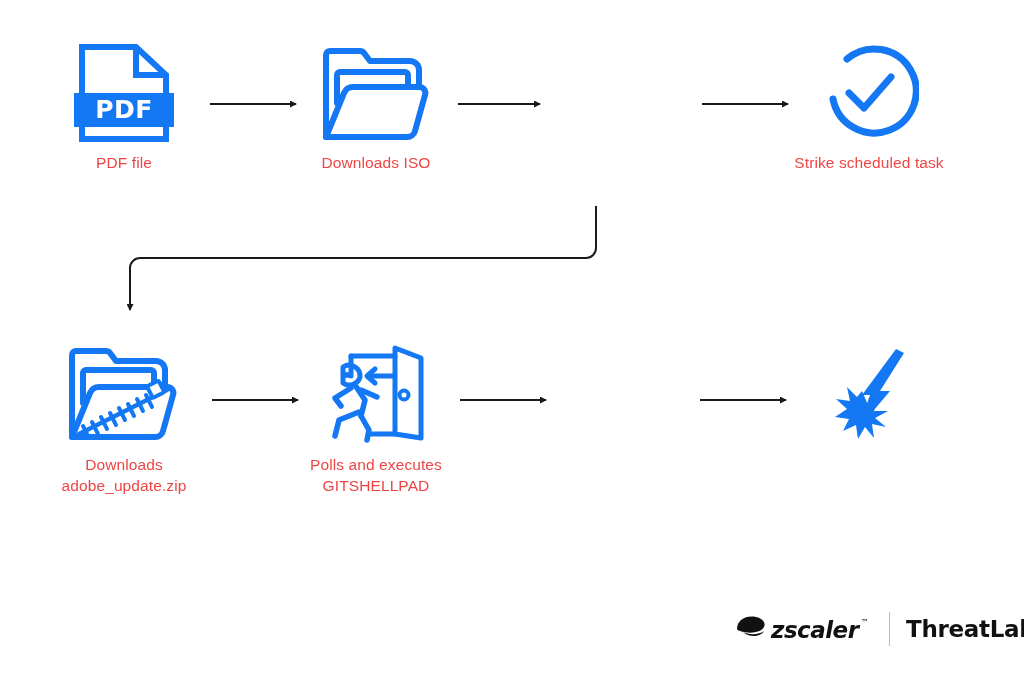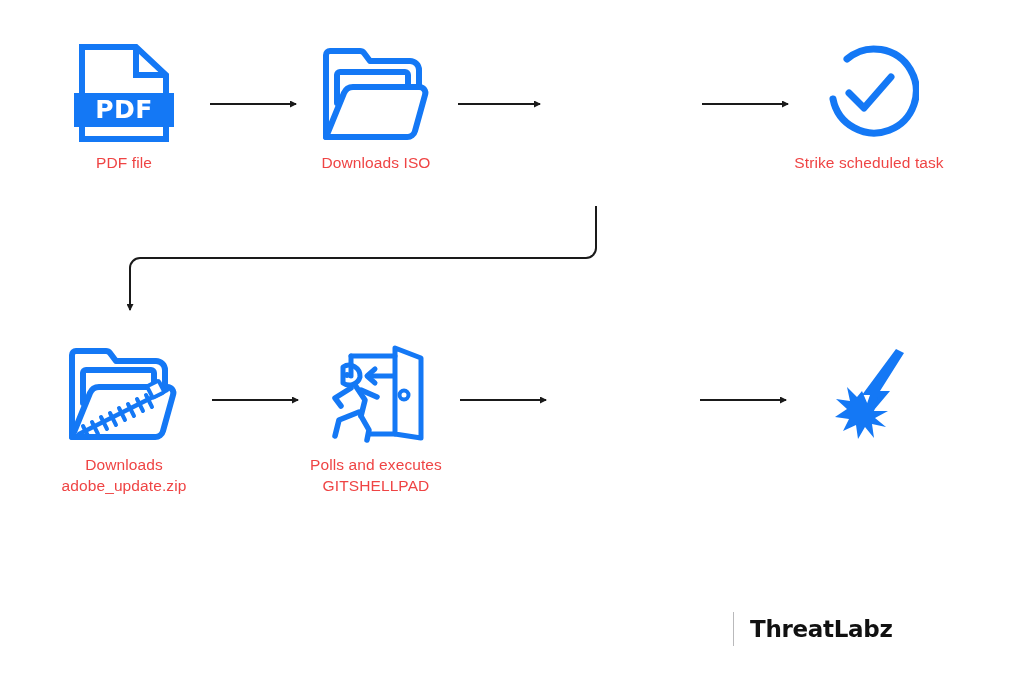--- a/index.html
+++ b/index.html
@@ -223,17 +223,25 @@
     </g>
     <g>
       <line x1="460" y1="400" x2="546" y2="400" stroke="#1a1a1a" stroke-width="2" marker-end="url(#ah)"></line>
     </g>
     <g>
       <line x1="700" y1="400" x2="786" y2="400" stroke="#1a1a1a" stroke-width="2" marker-end="url(#ah)"></line>
     </g>
   </svg>
 
   <div class="footer-logo">
+    <div class="zscaler-mark">
+      <svg width="140" height="32" viewBox="0 0 140 32" aria-hidden="true">
+        <path d="M4 16 C4 7 13 2 23 4 C30 5.5 33 10 31 14 C28 20 16 21 7 18 C5 17.2 4 16.8 4 16 Z" fill="#111111"></path>
+        <path d="M10 19 C16 22 26 22 31 18 C28 24 16 25 10 19 Z" fill="#111111"></path>
+        <text x="38" y="25" font-family="DejaVu Sans, sans-serif" font-size="23" font-weight="bold" font-style="italic" fill="#111111" letter-spacing="-0.5">zscaler</text>
+        <text x="128" y="12" font-family="DejaVu Sans, sans-serif" font-size="8" fill="#111111">™</text>
+      </svg>
+    </div>
     <div class="logo-divider"></div>
     <div class="threatlabz-word">ThreatLabz</div>
   </div>
 
 </div>
 
 </body></html>

